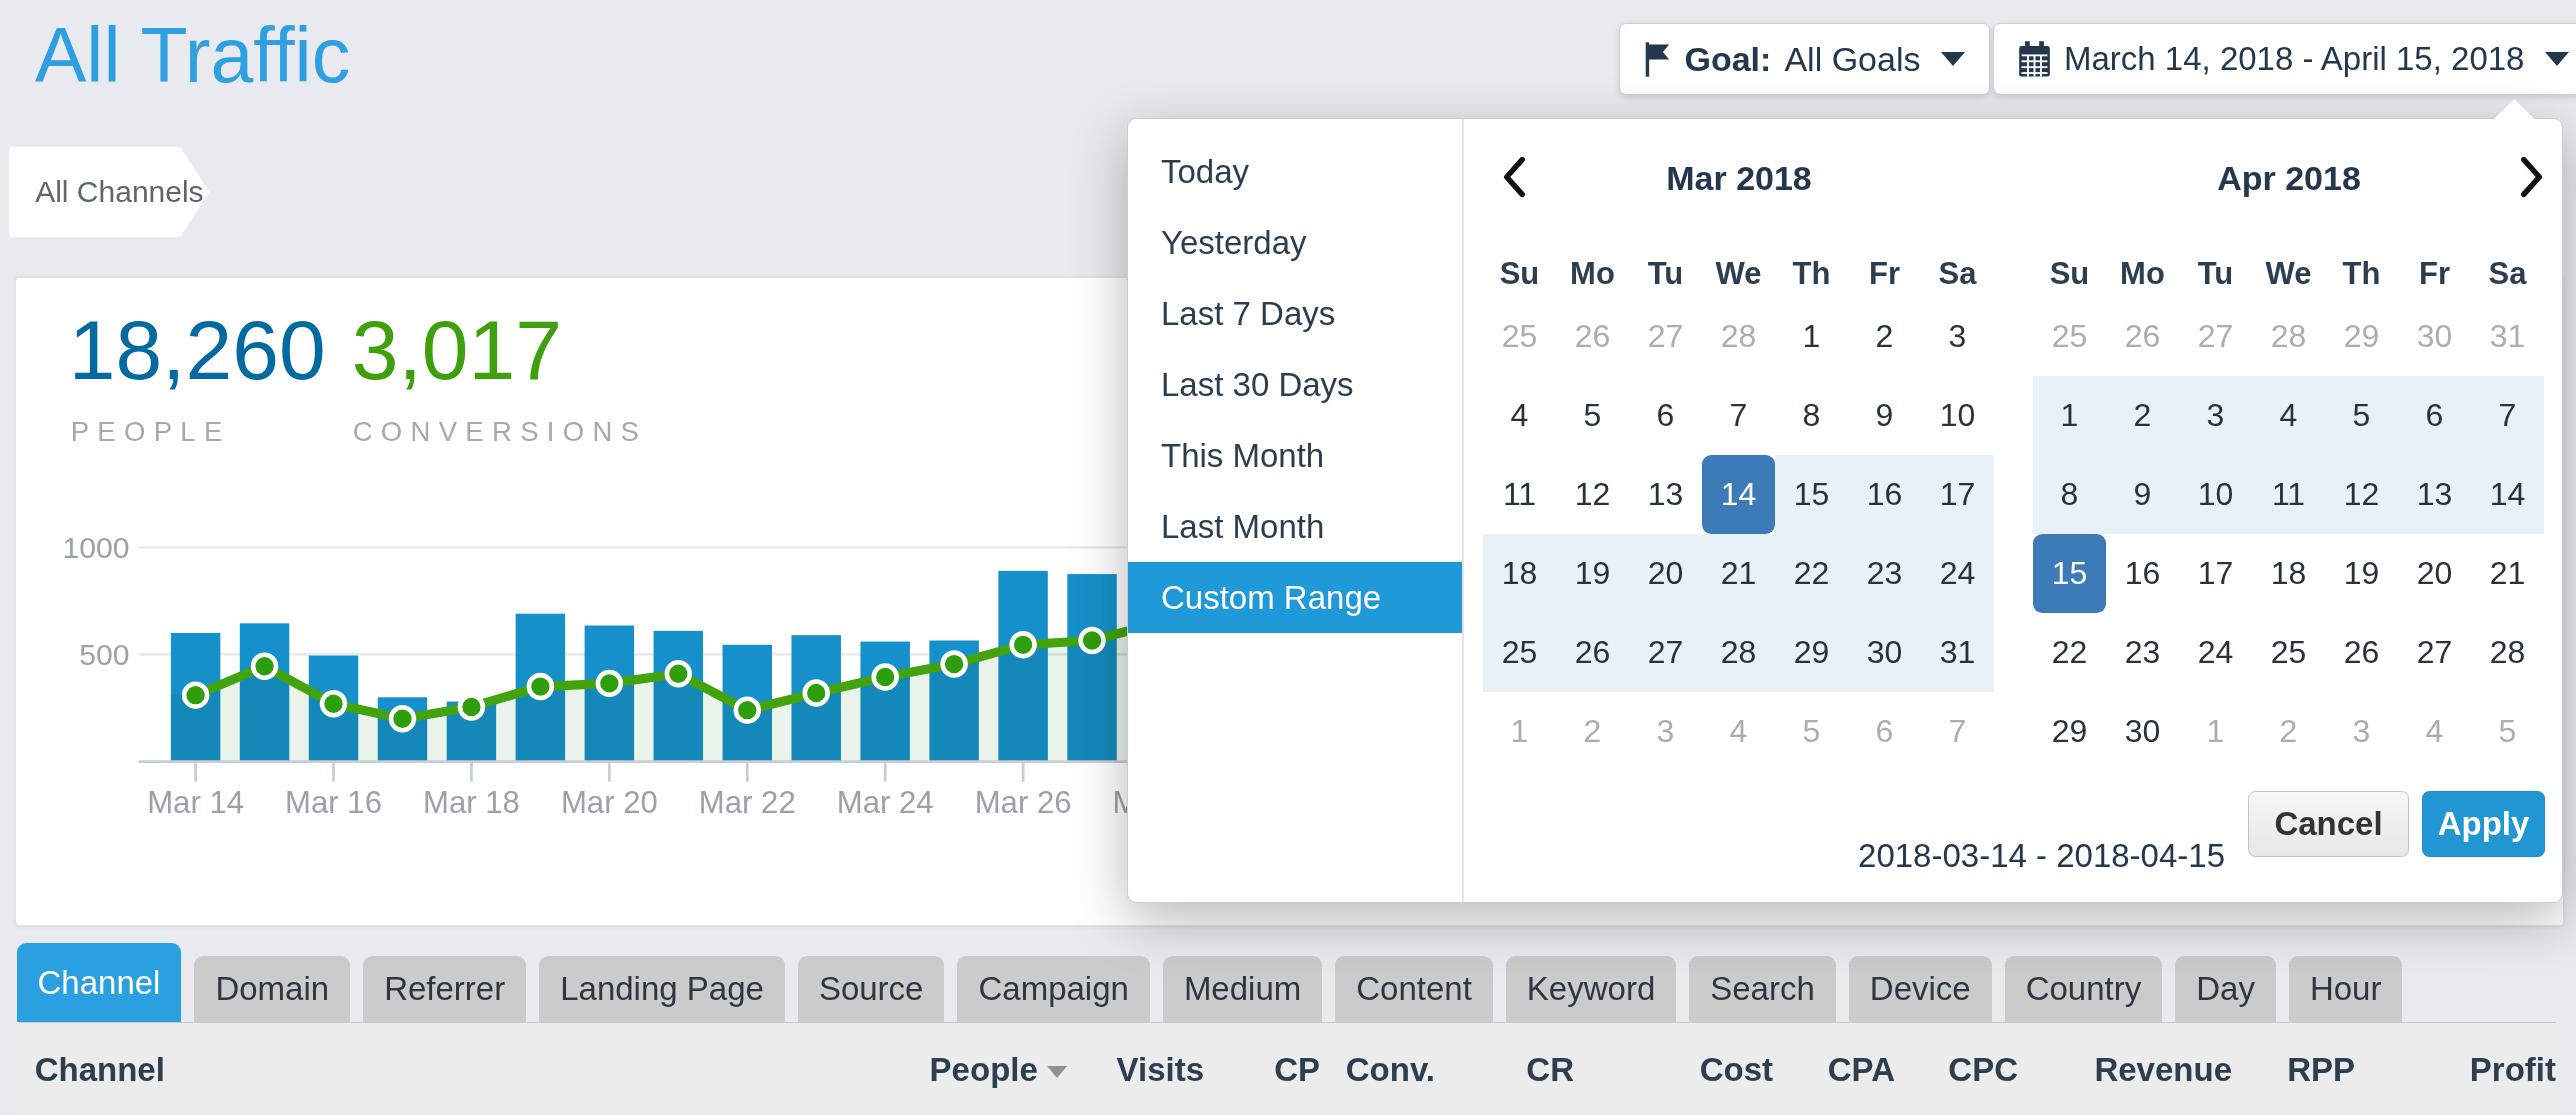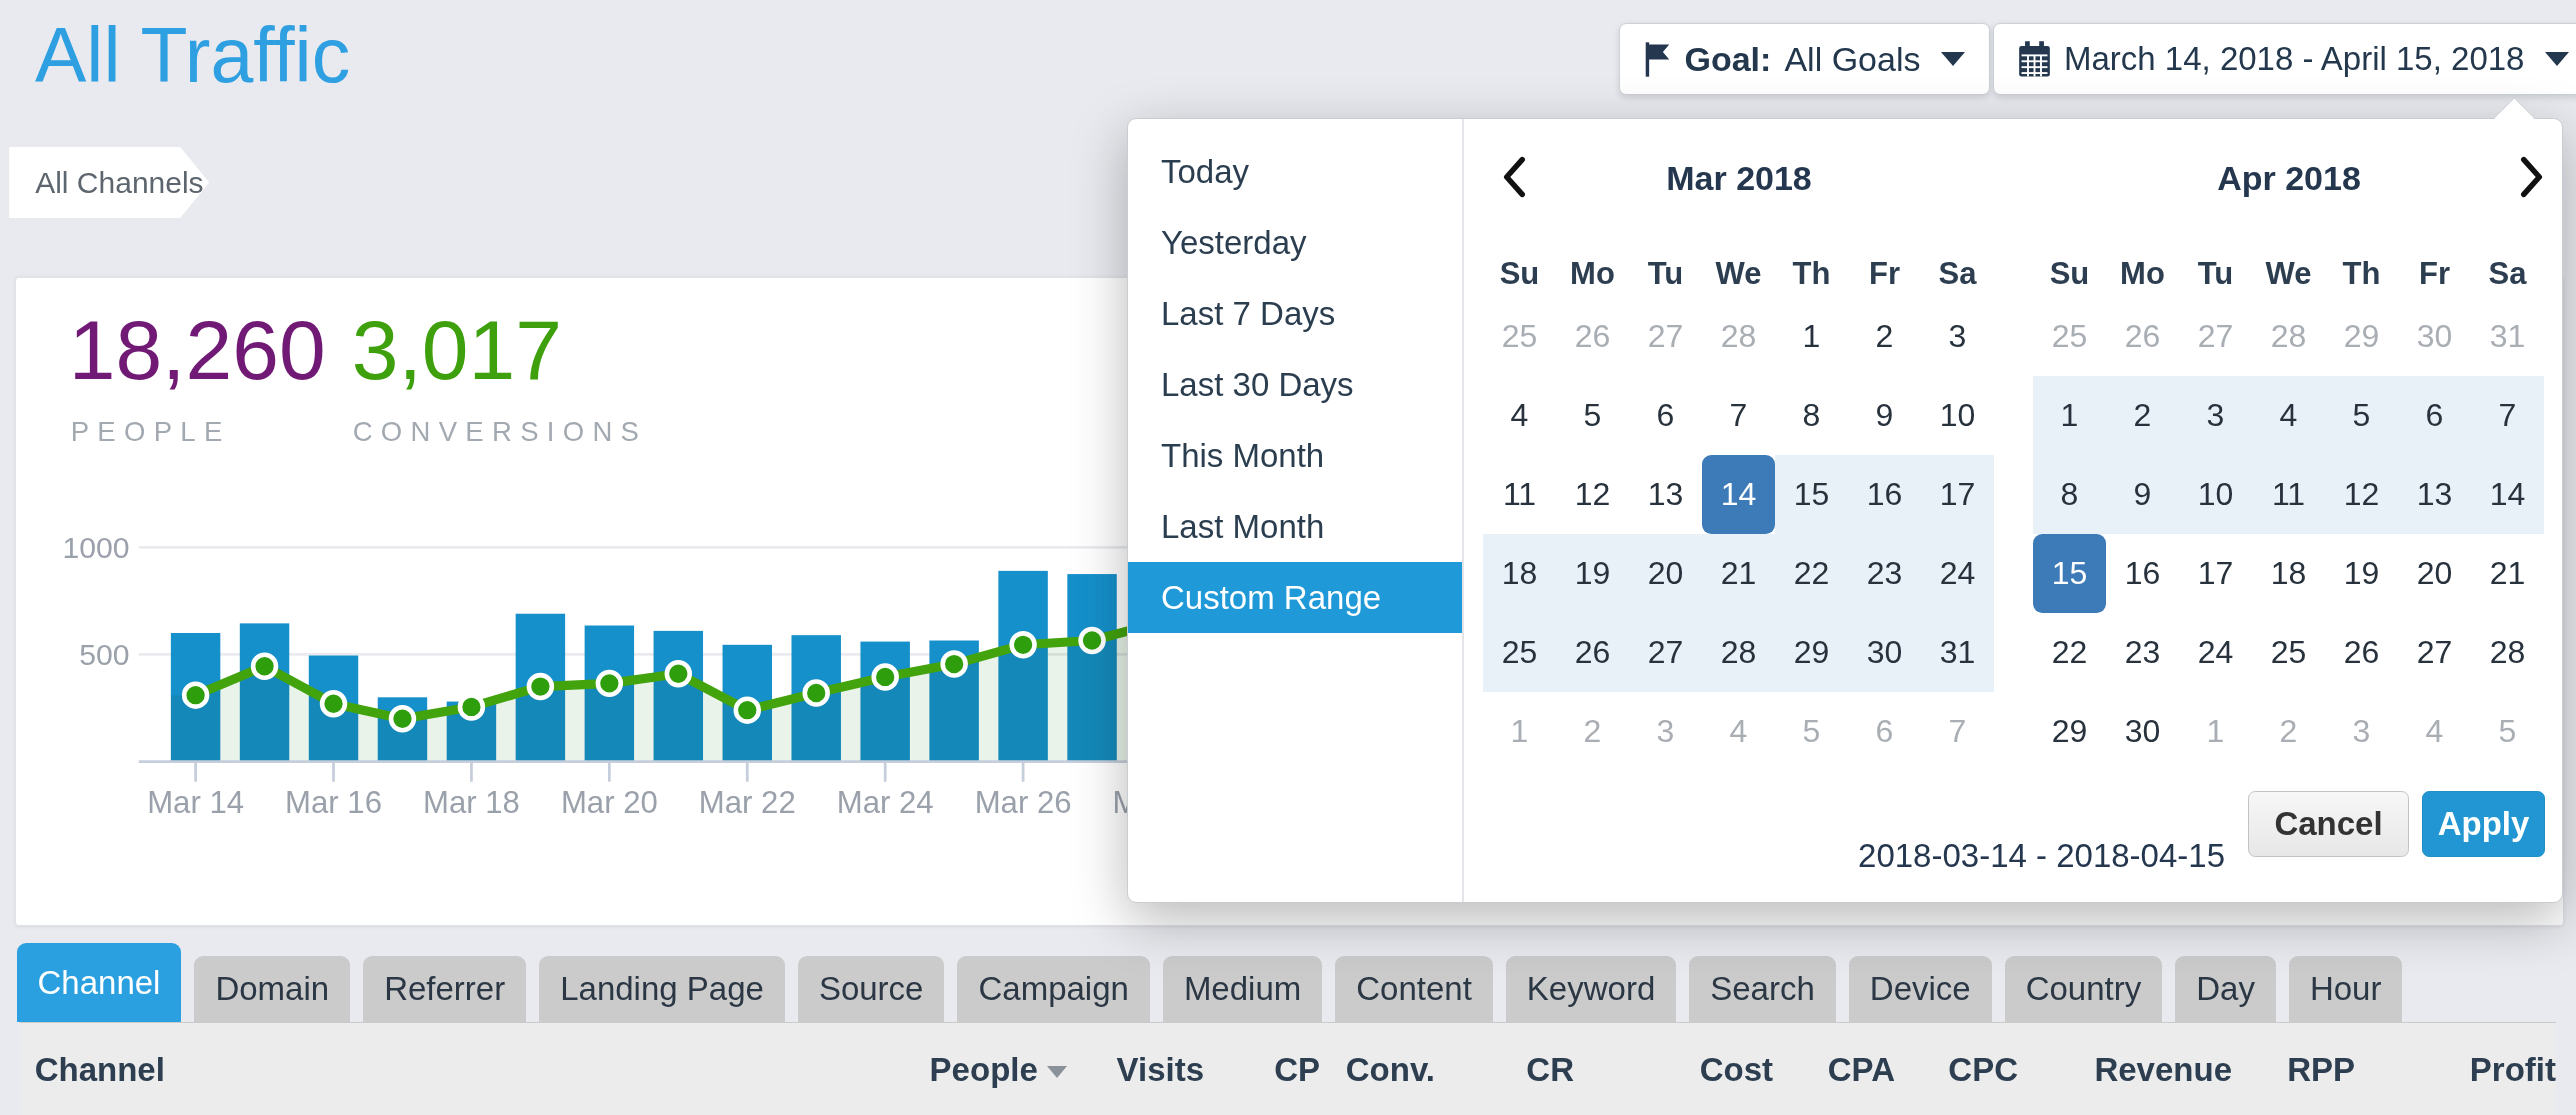--- a/index.html
+++ b/index.html
@@ -9,30 +9,30 @@
   
   .page-title{position:absolute;left:33px;top:9.2px;margin:2px;font-size:77px;font-weight:400;color:#2e9fe1;}
   .toolbar-btn{position:absolute;top:23px;height:72px;background:#fff;border:1.8px solid #ccd1d7;border-radius:7.3px;
     display:flex;align-items:center;gap:13px;font-size:34px;color:#23374d;box-shadow:0 2.8px 6.4px rgba(0,0,0,.12);
     padding:0 24px;box-sizing:border-box;cursor:pointer;white-space:nowrap;}
   .goal-btn{left:1619px;text-align:right;}
   .date-btn{left:1993px;font-size:33px;}
   .bold{font-weight:bold;}
   .caret{width:0;height:0;border-left:12px solid transparent;border-right:12px solid transparent;
     border-top:14.7px solid #23374d;margin-left:7.3px;}
-  .crumb{position:absolute;left:9.2px;top:147px;width:200px;height:71px;background:#fff;color:#5d666e;font-size:30px;
+  .crumb{position:absolute;left:9.2px;top:147px;width:200px;height:90px;background:#fff;color:#5d666e;font-size:30px;
     display:flex;align-items:center;padding-left:26px;box-sizing:border-box;cursor:pointer;
     clip-path:polygon(0 0,171px 0,100% 50%,171px 100%,0 100%);}
 
   
   .card{position:absolute;left:14.7px;top:277px;width:2547px;height:647px;background:#fff;
     border:0.9px solid #dfe2e7;border-radius:3.7px;box-shadow:0 0.9px 3.7px rgba(0,0,0,.07);}
   .stat-num{position:absolute;top:26px;font-size:84px;line-height:1.1;}
   .stat-label{position:absolute;top:138px;font-size:27.5px;letter-spacing:8.3px;color:#a3a9b0;}
-  .num-people{left:53px;color:#701a75;}
+  .num-people{left:53px;color:#0369a1;}
   .label-people{left:55px;}
   .num-conv{left:336px;color:#3fa00e;}
   .label-conv{left:337px;}
   #chart{position:absolute;left:0;top:229px;}
   #chart text{font-family:"Liberation Sans",sans-serif;fill:#9aa1ab;}
 
   
   .picker{position:absolute;left:1127px;top:118px;width:1436px;height:785px;background:#fff;
     border:1.8px solid #c9ccd1;border-radius:9.2px;box-shadow:0 16.5px 55px rgba(0,0,0,.28);z-index:20;box-sizing:border-box;}
   .notch{position:absolute;top:-15.6px;left:1372px;width:27.5px;height:27.5px;background:#fff;

